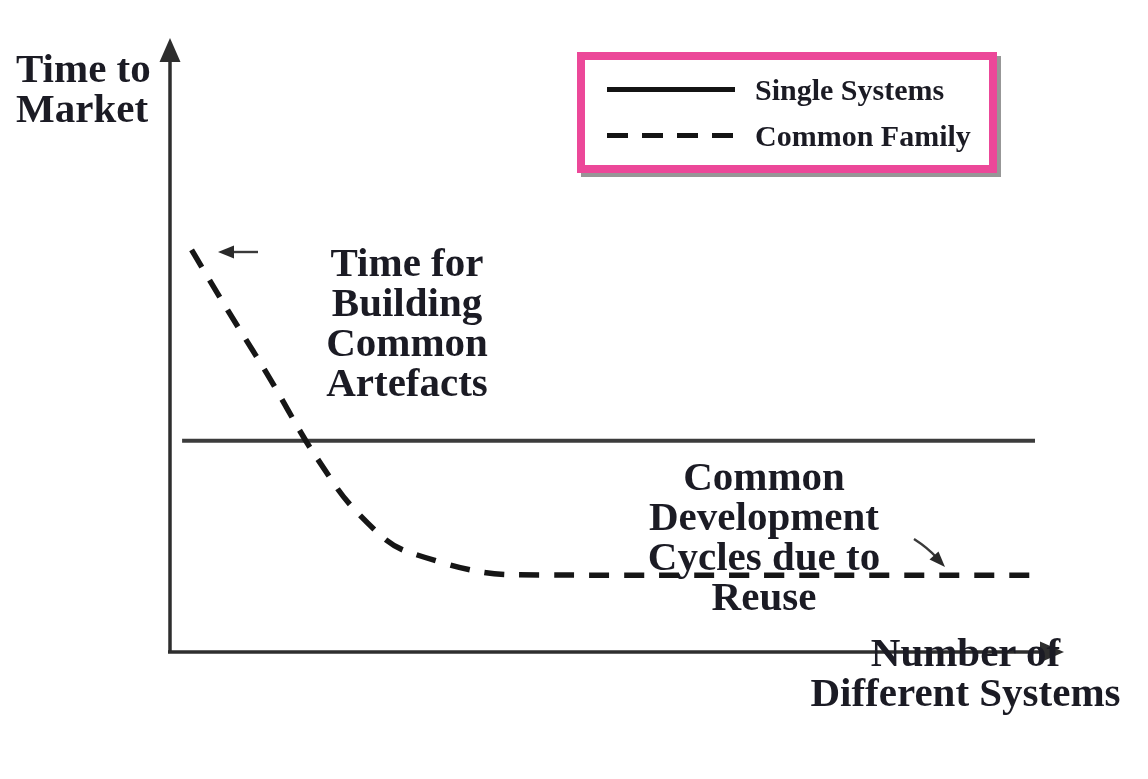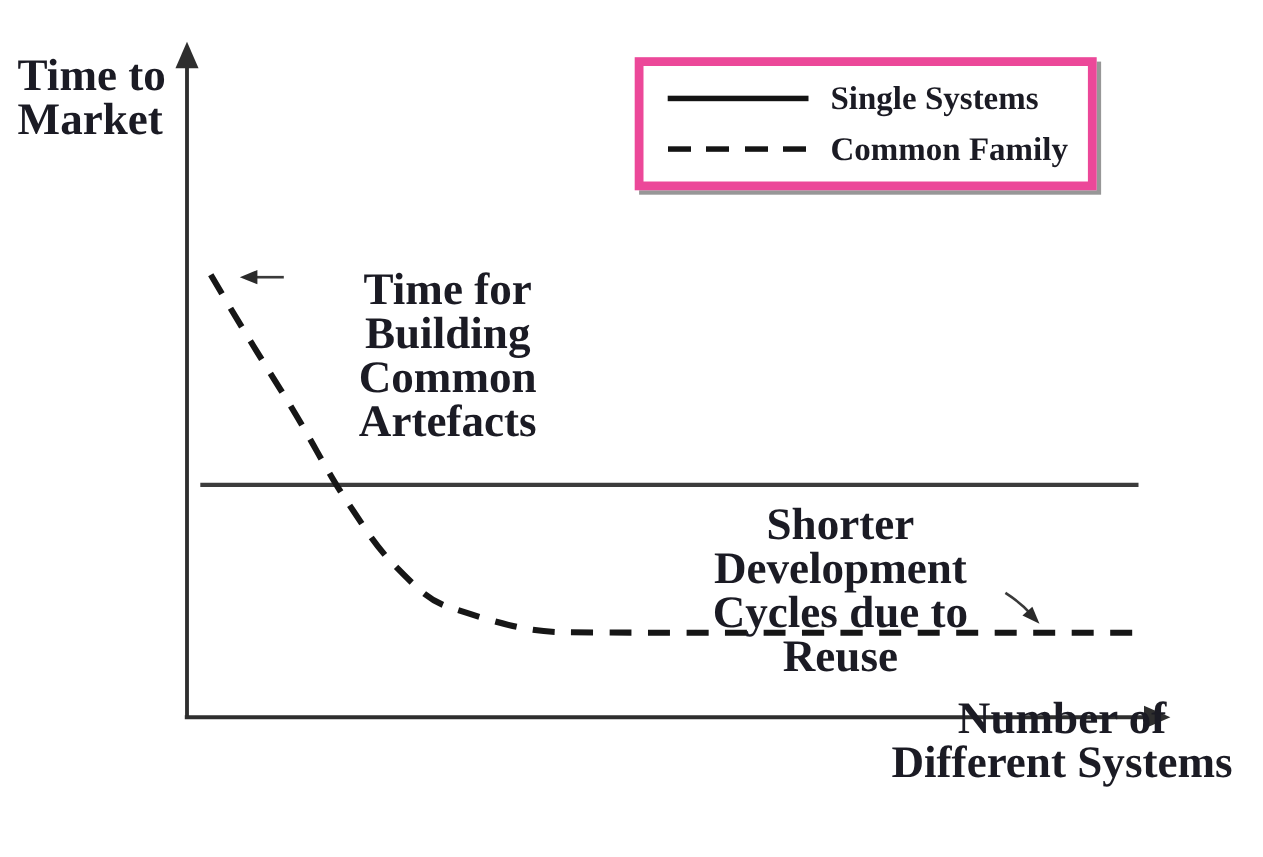--- a/index.html
+++ b/index.html
@@ -106,21 +106,21 @@
       <polygon class="ann-head" points="945,567 938.5,551.5 929.5,559.5"></polygon>
     </g>
   </svg>
 
   <div class="lbl ylab">Time to
 Market</div>
   <div class="lbl xlab">Number of
 Different Systems</div>
   <div class="lbl ann1">Time for Building
 Common Artefacts</div>
-  <div class="lbl ann2">Shorter Development
+  <div class="lbl ann2">Common Development
 Cycles due to Reuse</div>
 
   <div class="legend">
     <div class="legend-row">
       <div class="legend-sample solid"></div>
       <span class="legend-label">Single Systems</span>
     </div>
     <div class="legend-row">
       <div class="legend-sample dashed"></div>
       <span class="legend-label">Common Family</span>

